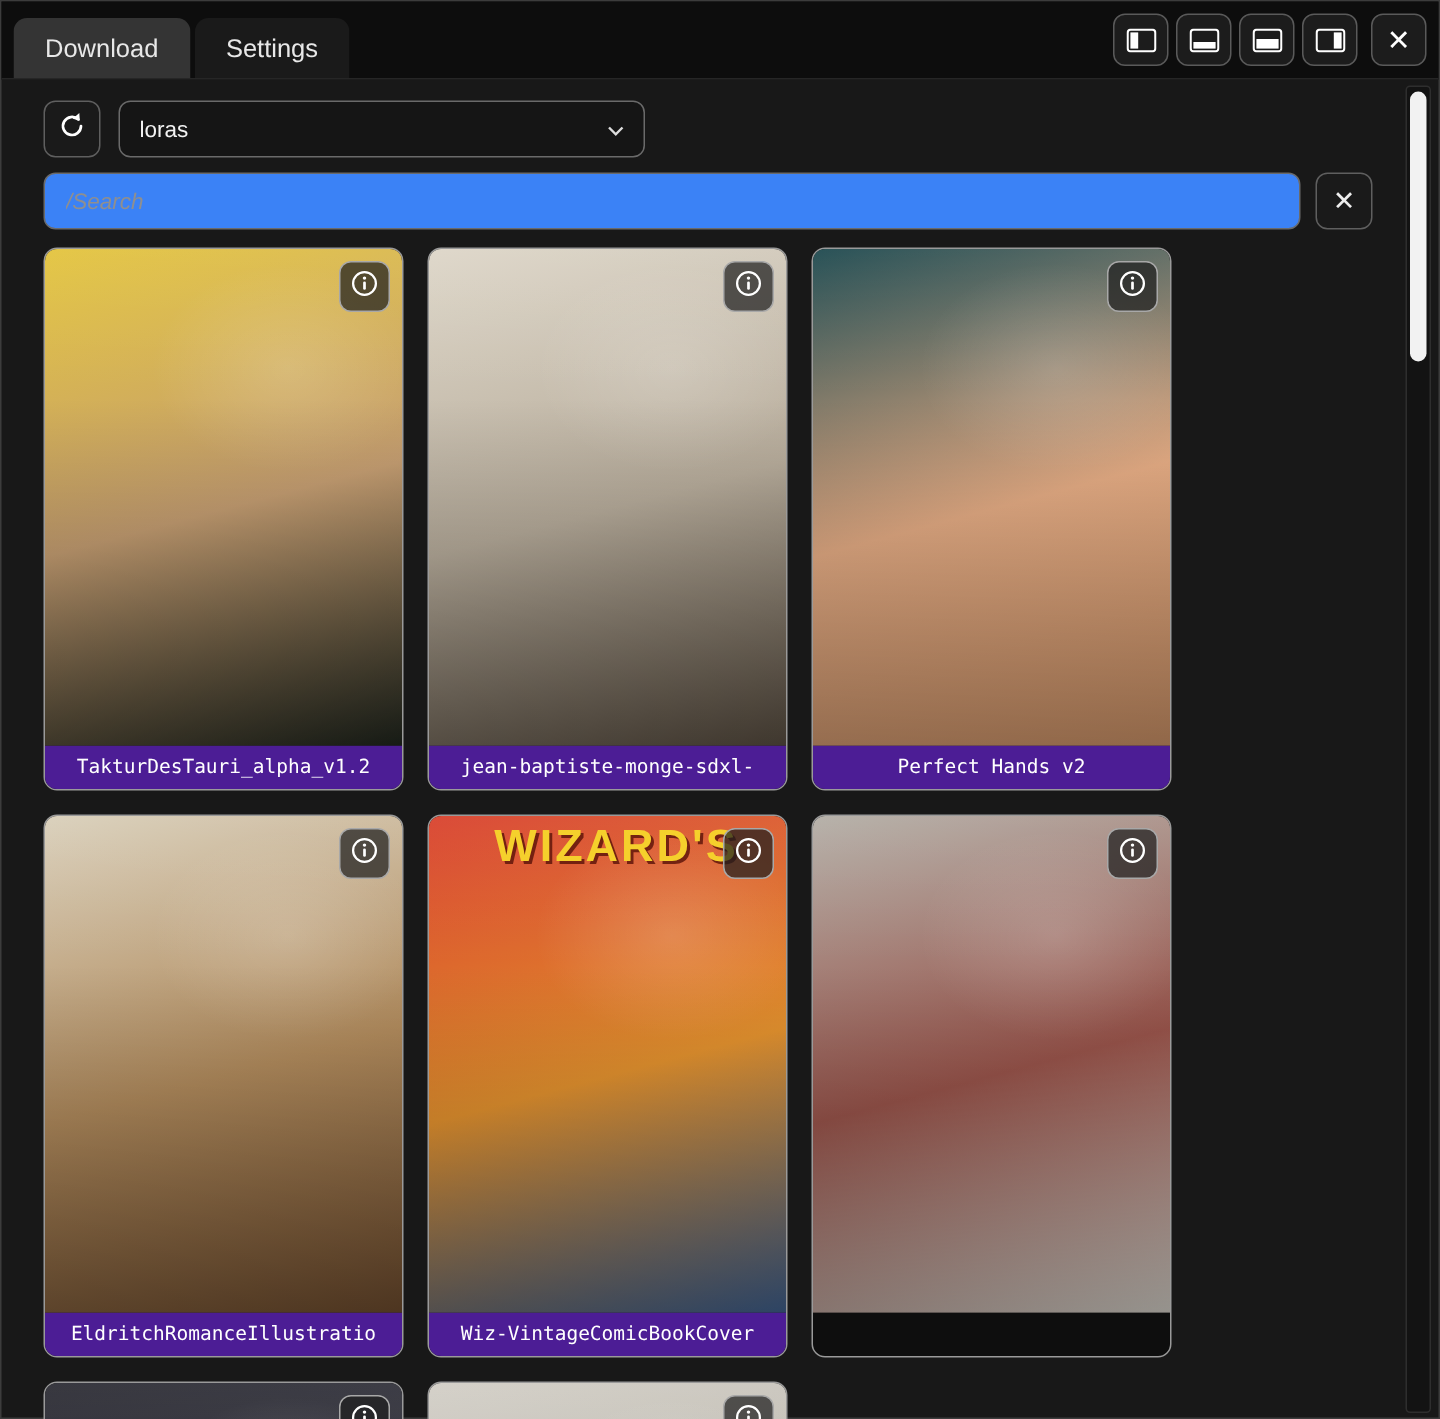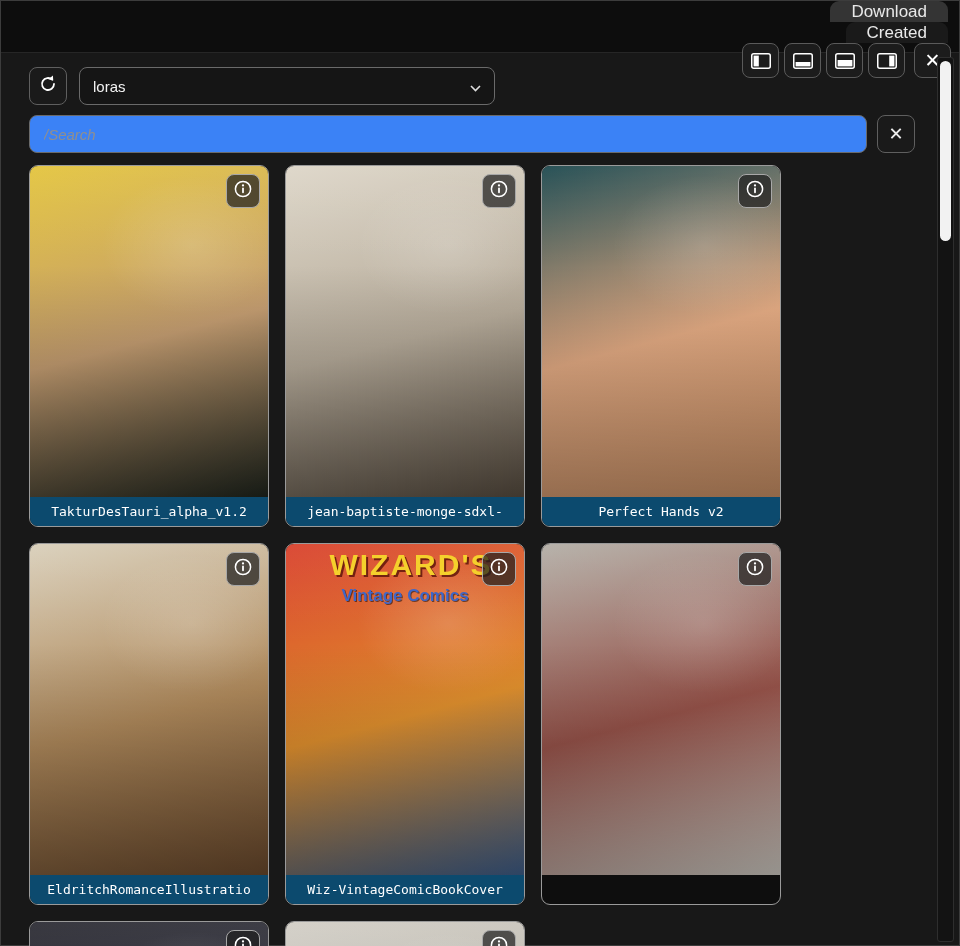--- a/index.html
+++ b/index.html
@@ -6,21 +6,21 @@
   html, body { width: 960px; height: 946px; overflow: hidden; background: #101010; }
   .window {
     width: 960px; height: 946px; position: relative;
     background: #181818; border: 1px solid #3c3c3c;
     font-family: "Liberation Sans", sans-serif; color: #eee;
   }
 
   
   .tab-bar {
     height: 52px; background: #0d0d0d; border-bottom: 1px solid #262626;
-    display: flex; align-items: flex-end; padding: 0 8px; flex-direction: column;
+    display: flex; align-items: flex-end; padding: 0 8px;
   }
   .tab {
     height: 40px; display: flex; align-items: center; padding: 0 20px;
     font-size: 17px; color: #e8e8e8; margin-right: 3px; cursor: pointer;
     border: 1px solid transparent; border-bottom: none;
     border-radius: 9px 9px 0 0; user-select: none;
   }
   .tab--download { background: #343434; }
   .tab--active   { background: #232323; border-color: #8f8f8f; }
   .tab--plain    { background: #1a1a1a; }
@@ -39,21 +39,21 @@
   .icon-btn {
     width: 38px; height: 38px; flex: 0 0 auto;
     background: #1a1a1a; border: 1px solid #5f5f5f; border-radius: 8px;
     display: flex; align-items: center; justify-content: center; cursor: pointer;
   }
   .select {
     height: 38px; border: 1px solid #6a6a6a; border-radius: 8px; background: #151515;
     color: #f2f2f2; display: flex; align-items: center; justify-content: space-between;
     padding: 0 13px; font-size: 15px; cursor: pointer; user-select: none;
   }
-  .select--type { width: 416px; align-items: center; }
+  .select--type { width: 351px; align-items: center; }
   .select--sort { flex: 1; }
   .chev { display: block; }
 
   
   .search-row { display: flex; gap: 10px; align-items: center; padding: 10px 44px 0 28px; }
   .search-input {
     flex: 1; height: 38px; background: #3b82f6; border: 1px solid #6a6a6a;
     border-radius: 8px; color: #eee; font-size: 15px; padding: 0 14px;
     font-family: "Liberation Sans", sans-serif; outline: none;
   }
@@ -65,21 +65,21 @@
   .card {
     width: 240px; height: 362px; border: 1px solid #9a9a9a; border-radius: 9px;
     overflow: hidden; background: #0e0e0e; cursor: pointer; flex: 0 0 auto;
   }
   .card-art { height: 331px; position: relative; }
   .card-art::after {
     content: ""; position: absolute; inset: 0; pointer-events: none;
     background: linear-gradient(180deg, rgba(255,255,255,0.06) 0%, rgba(0,0,0,0) 30%, rgba(0,0,0,0.30) 100%);
   }
   .card-caption {
-    height: 29px; background: #0c4a6e; color: #fff;
+    height: 29px; background: #4c1d95; color: #fff;
     font-family: "DejaVu Sans Mono", monospace; font-size: 13px;
     display: flex; align-items: center; justify-content: center;
     white-space: nowrap; overflow: hidden; padding: 0 4px;
   }
   .info-btn {
     position: absolute; top: 8px; right: 8px; width: 34px; height: 34px; z-index: 2;
     border-radius: 8px; background: rgba(30,30,30,0.72); border: 1px solid #a8a8a8;
     display: flex; align-items: center; justify-content: center; cursor: pointer;
   }
   .art-title {
@@ -104,21 +104,21 @@
     background: #f2f2f2; border-radius: 6px; cursor: pointer;
   }
 </style>
 </head>
 <body>
 
 <div class="window">
 
   <div class="tab-bar">
     <div class="tab tab--download">Download</div>
-    <div class="tab tab--plain">Created</div>
+    <div class="tab tab--plain">Settings</div>
 
     <div class="win-controls">
       <div class="win-btn">
         <span>
           <svg width="20" height="16" viewBox="0 0 20 16">
             <rect x="0.75" y="0.75" width="18.5" height="14.5" rx="2" fill="none" stroke="#fff" stroke-width="1.5"></rect>
             <rect x="2.6" y="2.6" width="5.2" height="10.8" fill="#fff"></rect>
           </svg>
         </span>
       </div>
@@ -235,21 +235,20 @@
             <rect x="9.1" y="8.6" width="1.8" height="5.6" rx="0.9" fill="#fff"></rect>
           </svg>
         </span>
       </div>
     </div>
     <div class="card-caption">EldritchRomanceIllustratio</div>
   </div>
       <div class="card">
     <div class="card-art" style="background: radial-gradient(130px 100px at 68% 24%, rgba(255, 255, 255, 0.16), rgba(255, 255, 255, 0) 70%), linear-gradient(165deg, rgb(216, 64, 44) 0%, rgb(226, 145, 46) 52%, rgb(64, 97, 143) 100%);">
       <div class="art-title">WIZARD'S</div>
-      <div class="art-sub">Vintage Comics</div>
       <div class="info-btn">
         <span>
           <svg width="20" height="20" viewBox="0 0 20 20">
             <circle cx="10" cy="10" r="7.6" fill="none" stroke="#fff" stroke-width="1.5"></circle>
             <circle cx="10" cy="6.4" r="1.15" fill="#fff"></circle>
             <rect x="9.1" y="8.6" width="1.8" height="5.6" rx="0.9" fill="#fff"></rect>
           </svg>
         </span>
       </div>
     </div>

